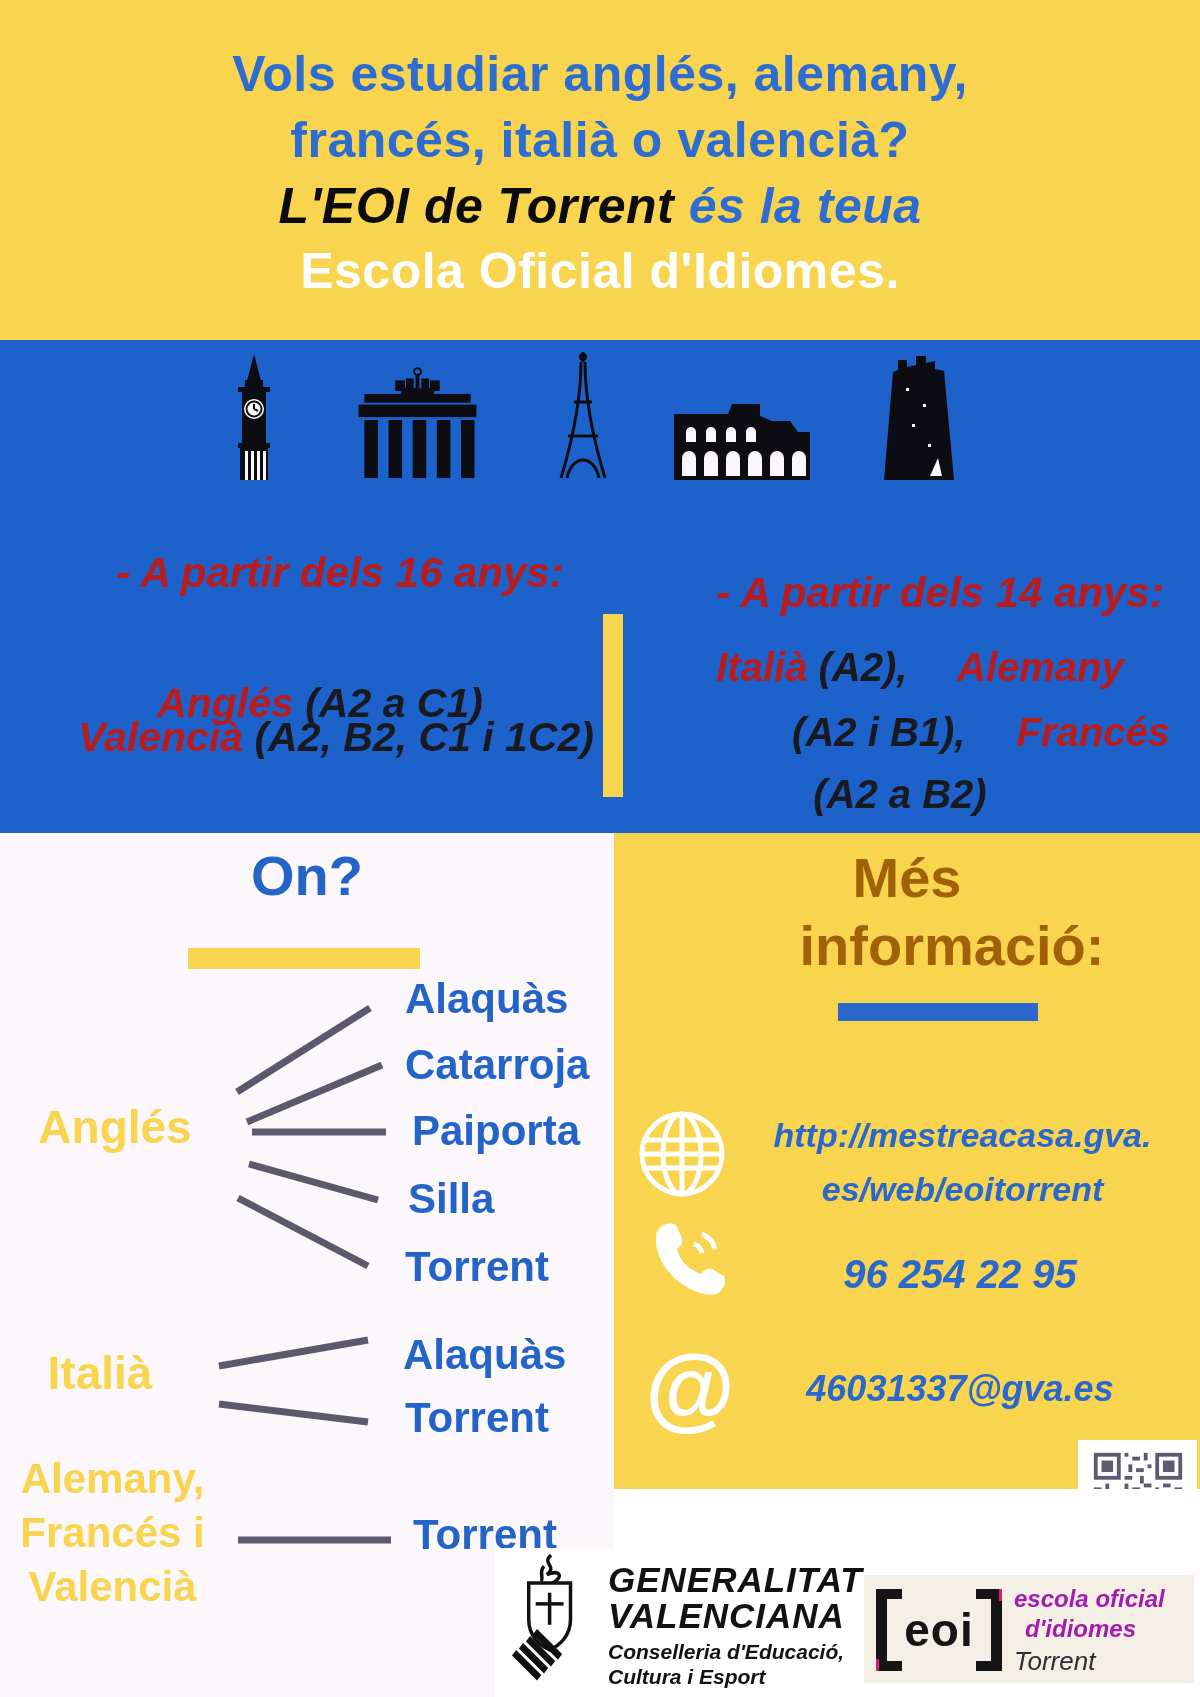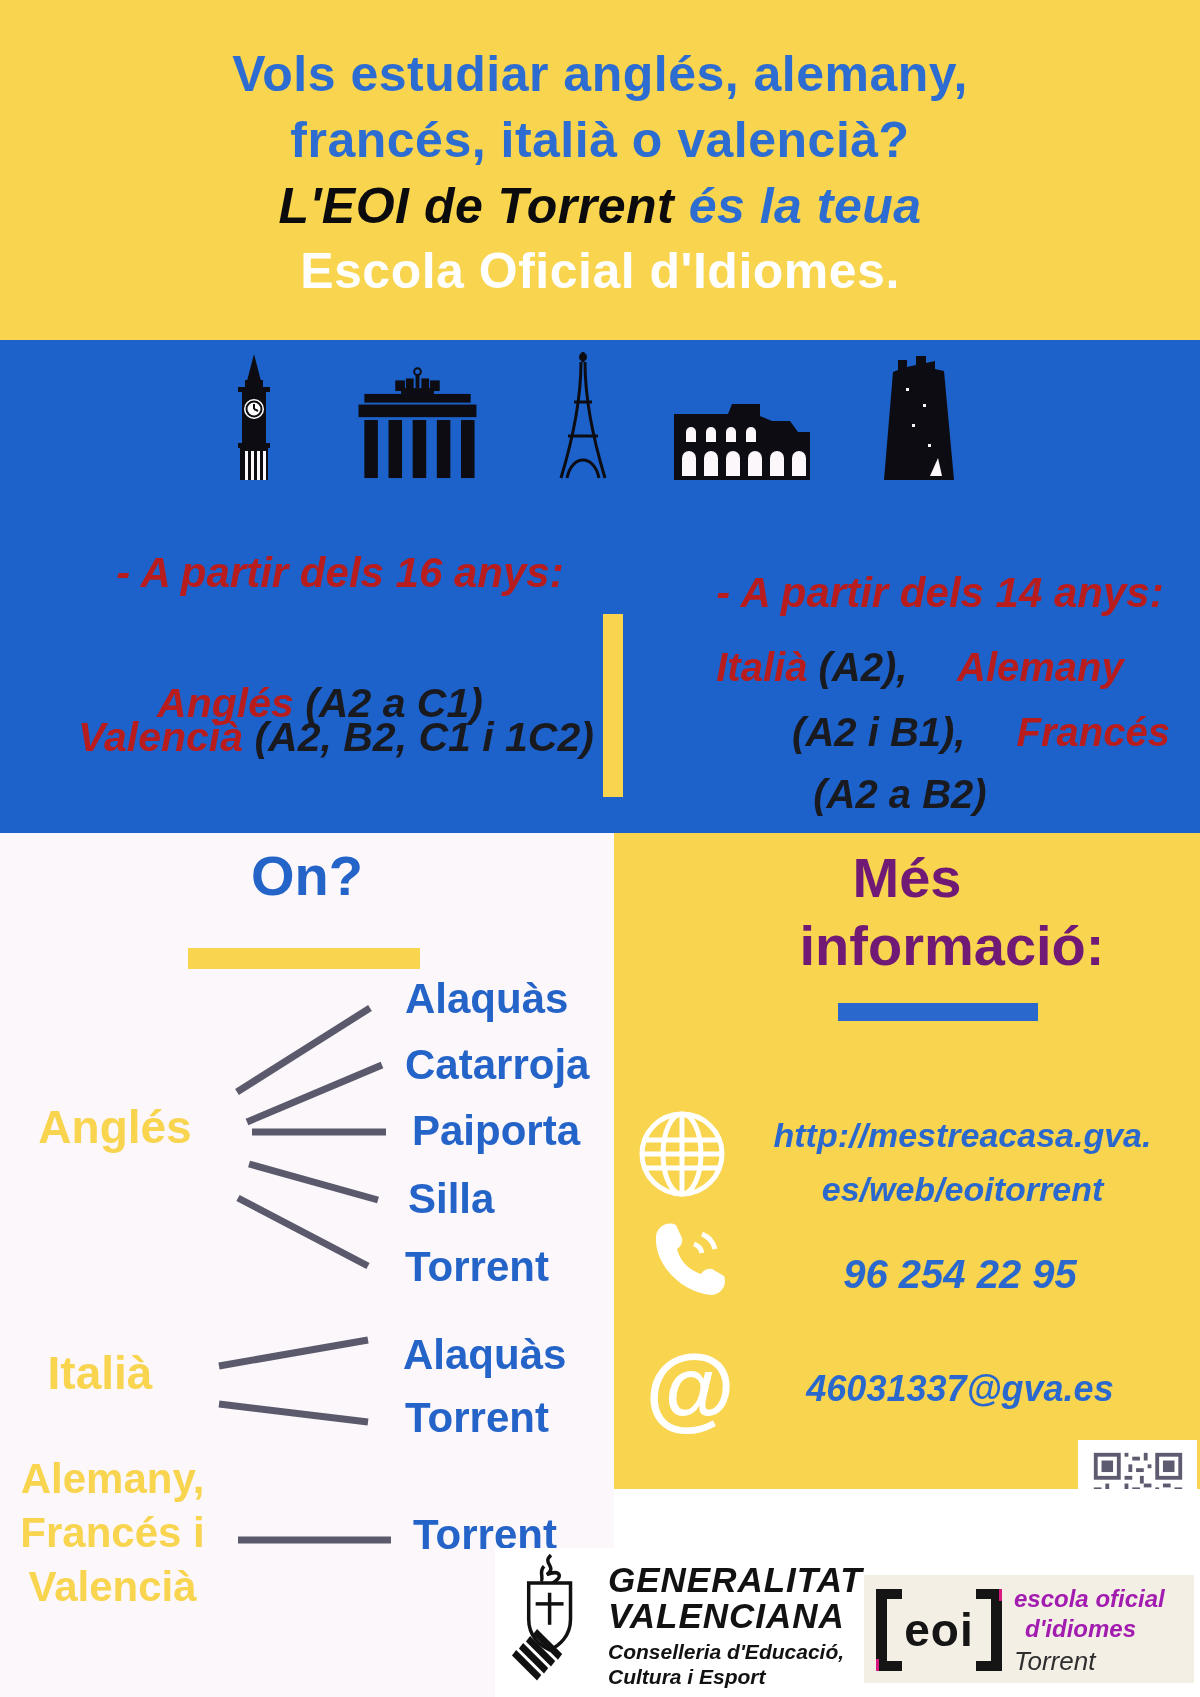--- a/index.html
+++ b/index.html
@@ -21,21 +21,21 @@
   .dark-txt{color:#191920;}
   .divider{left:603px;top:614px;width:20px;height:183px;background:#F8D44F;}
   
   .panel-left{left:0;top:833px;width:614px;height:864px;background:#FBF7FB;}
   .on-title{color:#2464C8;font-size:56px;font-weight:700;}
   .on-underline{left:188px;top:948px;width:232px;height:21px;background:#F8D44F;}
   .lang-label{color:#F8D44F;font-weight:700;font-size:46px;}
   .city{color:#2463C7;font-weight:700;font-size:42px;}
   
   .panel-right{left:614px;top:833px;width:586px;height:656px;background:#F8D44F;}
-  .info-title{color:#701a75;font-size:56px;font-weight:700;}
+  .info-title{color:#a16207;font-size:56px;font-weight:700;}
   .info-underline{left:838px;top:1003px;width:200px;height:18px;background:#2A68CE;}
   .info-txt{color:#2A68CE;font-weight:700;}
   .white-icon{color:#ffffff;}
   
   .foot-white{left:614px;top:1489px;width:586px;height:208px;background:#ffffff;}
   .gv-card{left:495px;top:1548px;width:372px;height:149px;background:#ffffff;}
   .gv-name{color:#121212;font-size:35px;font-weight:600;letter-spacing:1px;}
   .gv-dept{color:#121212;font-size:21px;font-weight:600;}
   .eoi-card{left:864px;top:1575px;width:330px;height:108px;background:#F4EFE5;}
   .eoi-line{color:#a21caf;font-size:24px;font-weight:700;text-align:right;}

